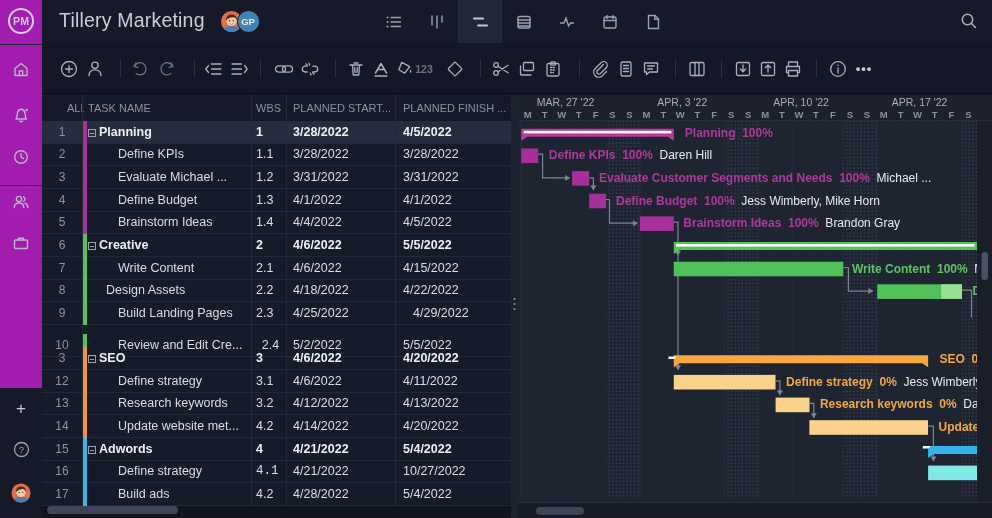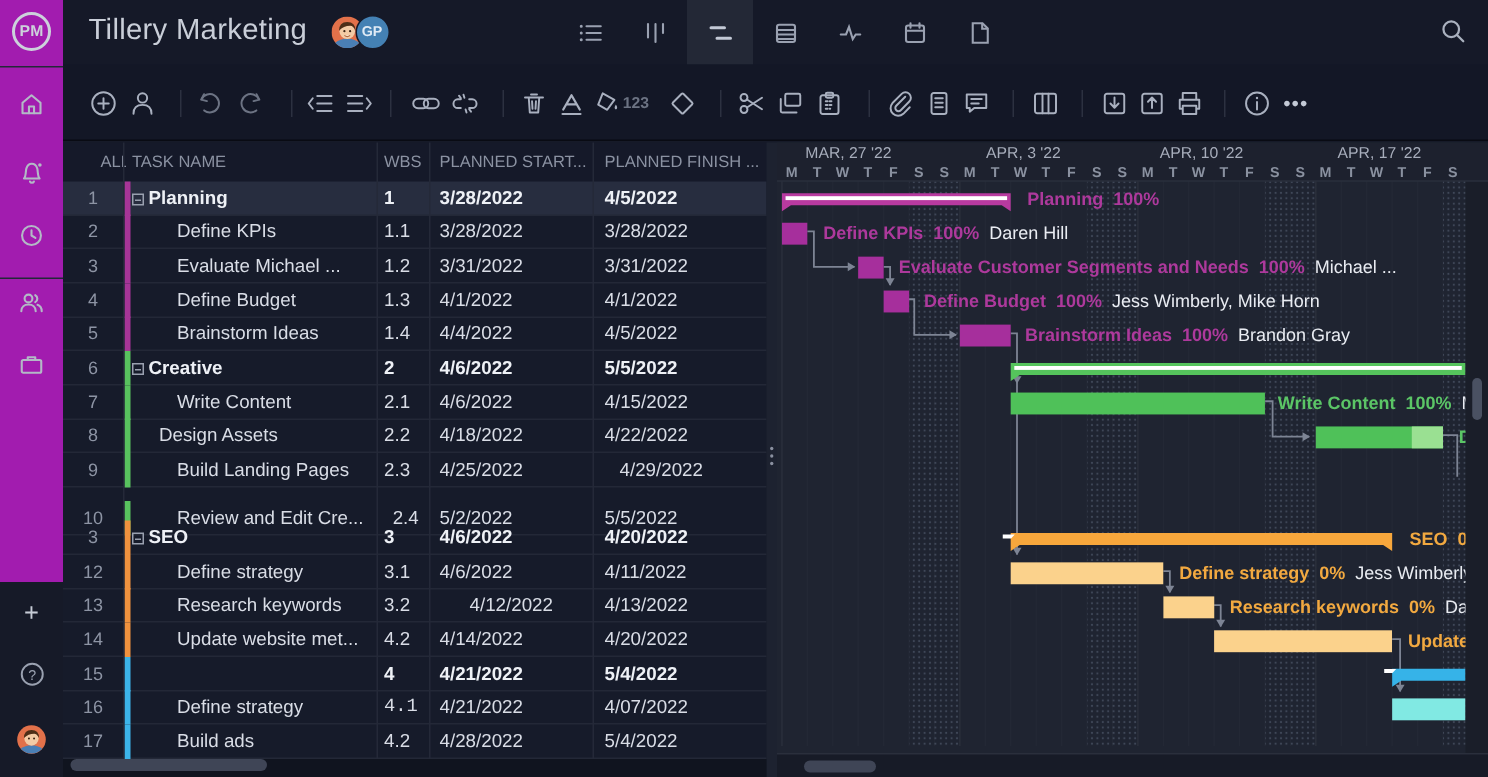--- a/index.html
+++ b/index.html
@@ -394,45 +394,46 @@
         <div class="cell" style="left:76px;width:131px;">Define strategy</div>
         <div class="cell" style="left:214px;width:29px;">3.1</div>
         <div class="cell" style="left:251px;width:100px;">4/6/2022</div>
         <div class="cell" style="left:361px;width:106px;">4/11/2022</div>
       </div>
   <div class="row" style="top:297.40px">
         <div class="cell cnum">13</div>
         <div class="strip" style="background:#f0923e"></div>
         <div class="cell" style="left:76px;width:131px;">Research keywords</div>
         <div class="cell" style="left:214px;width:29px;">3.2</div>
-        <div class="cell" style="left:251px;width:100px;margin-left:20px;">4/12/2022</div>
+        <div class="cell" style="left:251px;width:100px;">4/12/2022</div>
         <div class="cell" style="left:361px;width:106px;">4/13/2022</div>
       </div>
   <div class="row" style="top:320.05px">
         <div class="cell cnum">14</div>
         <div class="strip" style="background:#f0923e"></div>
         <div class="cell" style="left:76px;width:131px;">Update website met...</div>
         <div class="cell" style="left:214px;width:29px;">4.2</div>
         <div class="cell" style="left:251px;width:100px;">4/14/2022</div>
         <div class="cell" style="left:361px;width:106px;">4/20/2022</div>
       </div>
   <div class="row" style="top:342.70px">
         <div class="cell cnum">15</div>
         <div class="strip" style="background:#3cb4e9"></div>
+        <div class="cell" style="left:46px;width:161px;font-weight:bold;color:#eef1f6;"><span class="minus"></span><span class="grp">Adwords</span></div>
         <div class="cell" style="left:214px;width:29px;font-weight:bold;color:#eef1f6;">4</div>
         <div class="cell" style="left:251px;width:100px;font-weight:bold;color:#eef1f6;">4/21/2022</div>
         <div class="cell" style="left:361px;width:106px;font-weight:bold;color:#eef1f6;">5/4/2022</div>
       </div>
   <div class="row" style="top:365.35px">
         <div class="cell cnum">16</div>
         <div class="strip" style="background:#3cb4e9"></div>
         <div class="cell" style="left:76px;width:131px;">Define strategy</div>
         <div class="cell" style="left:214px;width:29px;font-family:Liberation Mono, monospace;">4.1</div>
         <div class="cell" style="left:251px;width:100px;">4/21/2022</div>
-        <div class="cell" style="left:361px;width:106px;">4/07/2022</div>
+        <div class="cell" style="left:361px;width:106px;">10/27/2022</div>
       </div>
   <div class="row" style="top:388.00px">
         <div class="cell cnum">17</div>
         <div class="strip" style="background:#3cb4e9"></div>
         <div class="cell" style="left:76px;width:131px;">Build ads</div>
         <div class="cell" style="left:214px;width:29px;">4.2</div>
         <div class="cell" style="left:251px;width:100px;">4/28/2022</div>
         <div class="cell" style="left:361px;width:106px;">5/4/2022</div>
       </div>
   <div class="vline" style="left:40px"></div>

